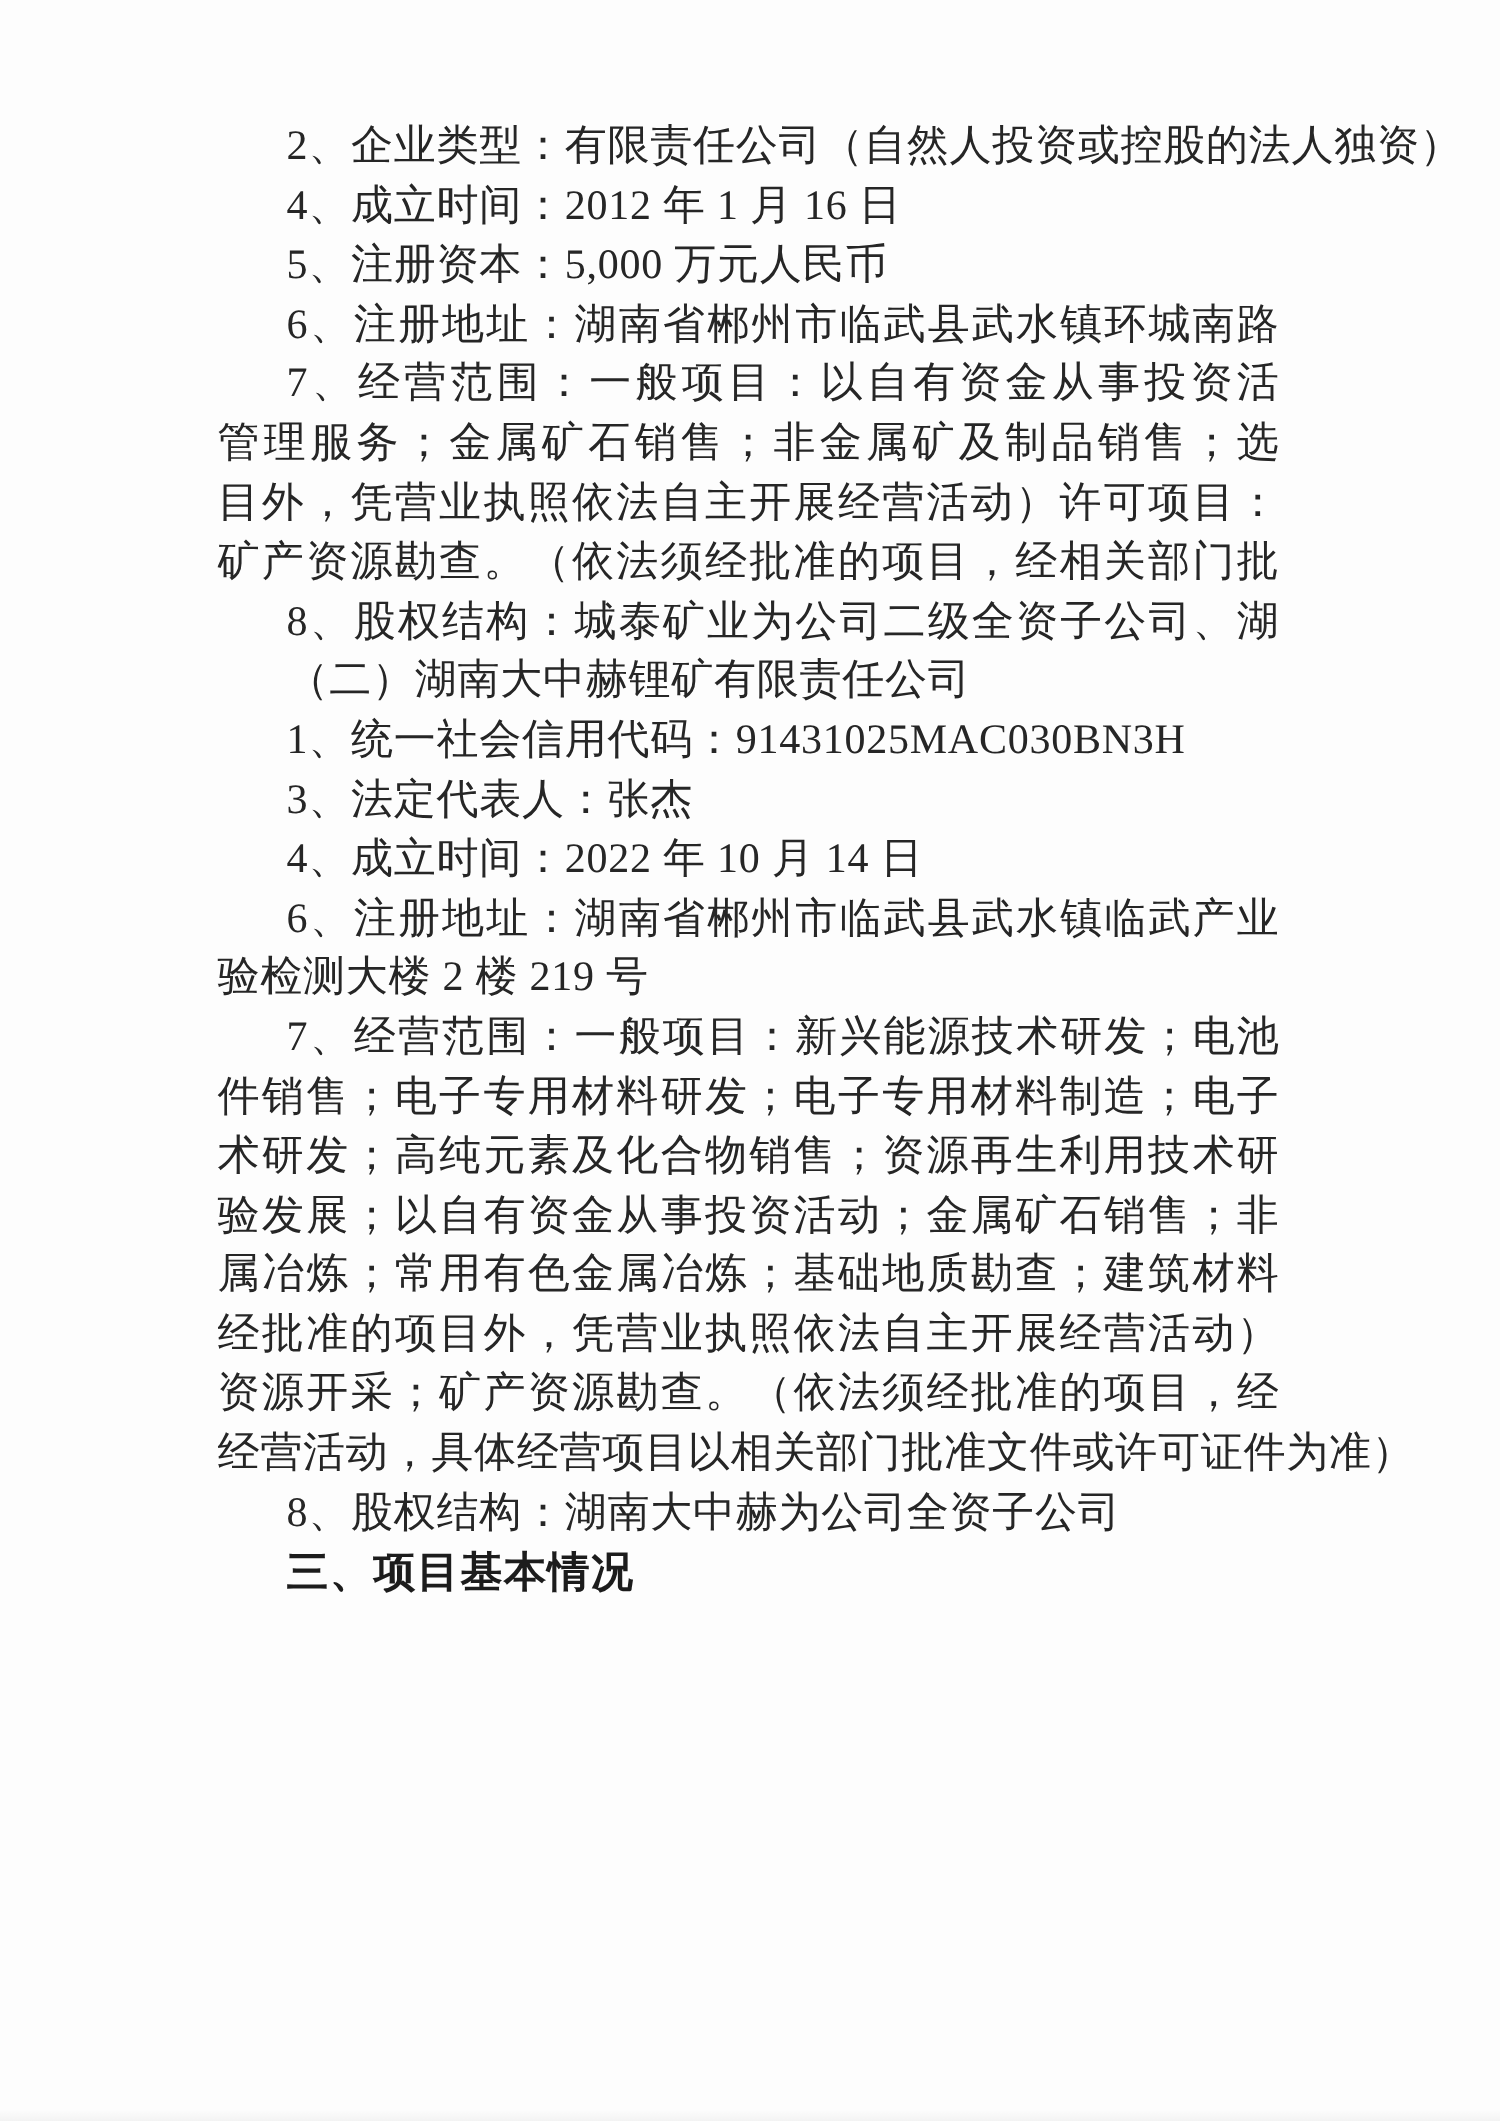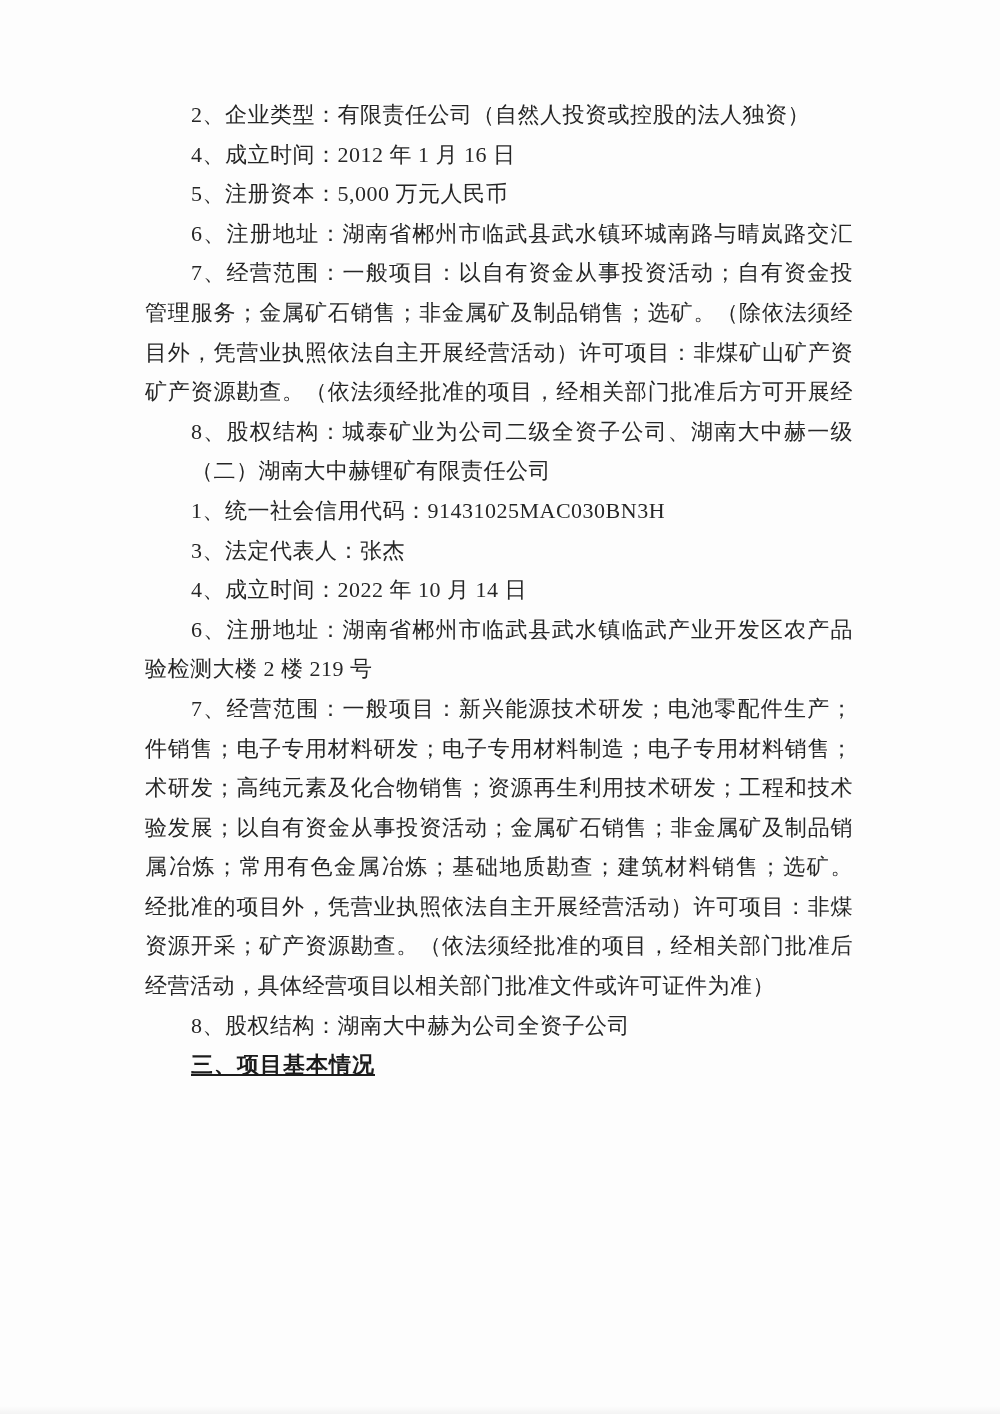--- a/index.html
+++ b/index.html
@@ -12,23 +12,23 @@
   }
   .page {
     position: relative;
     width: 1000px;
     height: 1414px;
     background: #fdfdfd;
   }
   .text-block {
     position: absolute;
     left: 145px;
-    top: 95px;
+    top: 78px;
     width: 708px;
-    font-size: 22px;
+    font-size: 28px;
     color: #262626;
     letter-spacing: 0.5px;
   }
   .line {
     height: 39.6px;
     line-height: 39.6px;
     white-space: nowrap;
     text-align: left;
   }
   .line.indent {
@@ -39,21 +39,20 @@
     text-align: justify;
     text-align-last: justify;
     text-justify: inter-character;
     overflow: hidden;
   }
   .line.heading {
     font-family: "Liberation Sans", "DejaVu Sans", sans-serif;
     font-weight: 700;
     color: #1c1c1c;
     letter-spacing: 1px;
-    text-decoration: underline;
   }
   
   .scan-edge {
     position: absolute;
     left: 0;
     bottom: 0;
     width: 100%;
     height: 8px;
     background: linear-gradient(to bottom, rgba(0,0,0,0), rgba(0,0,0,0.04));
     pointer-events: none;

